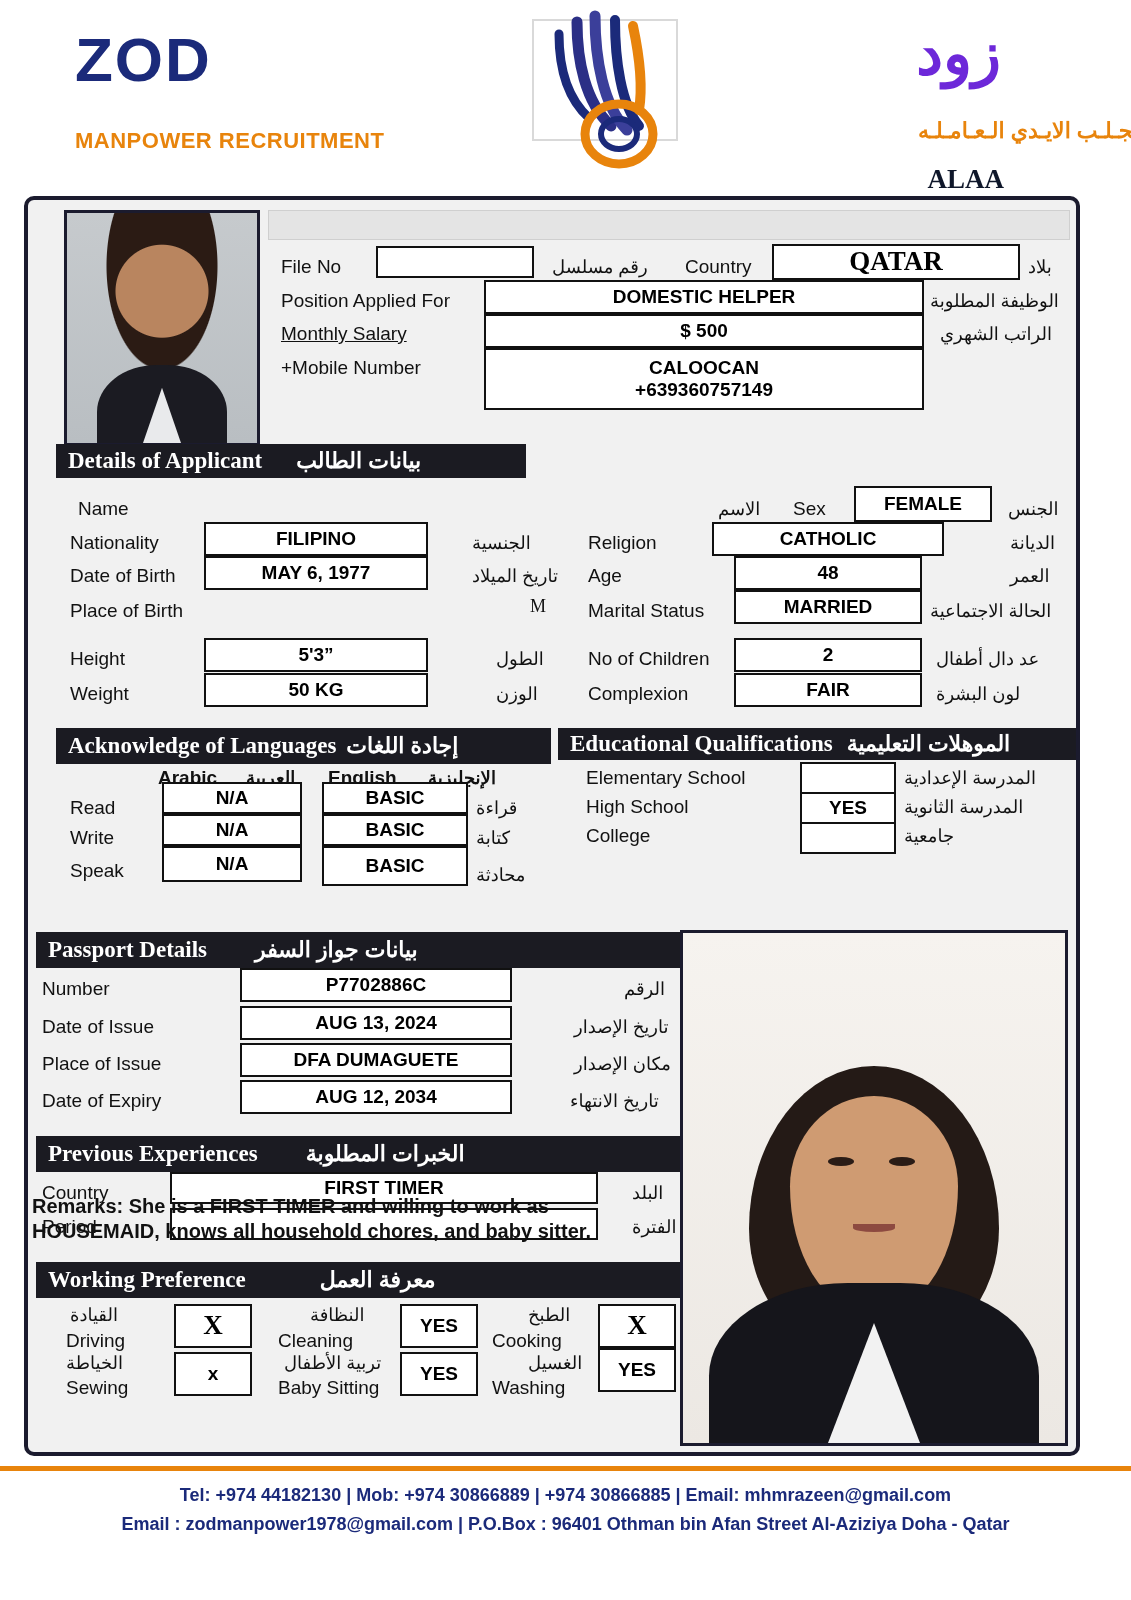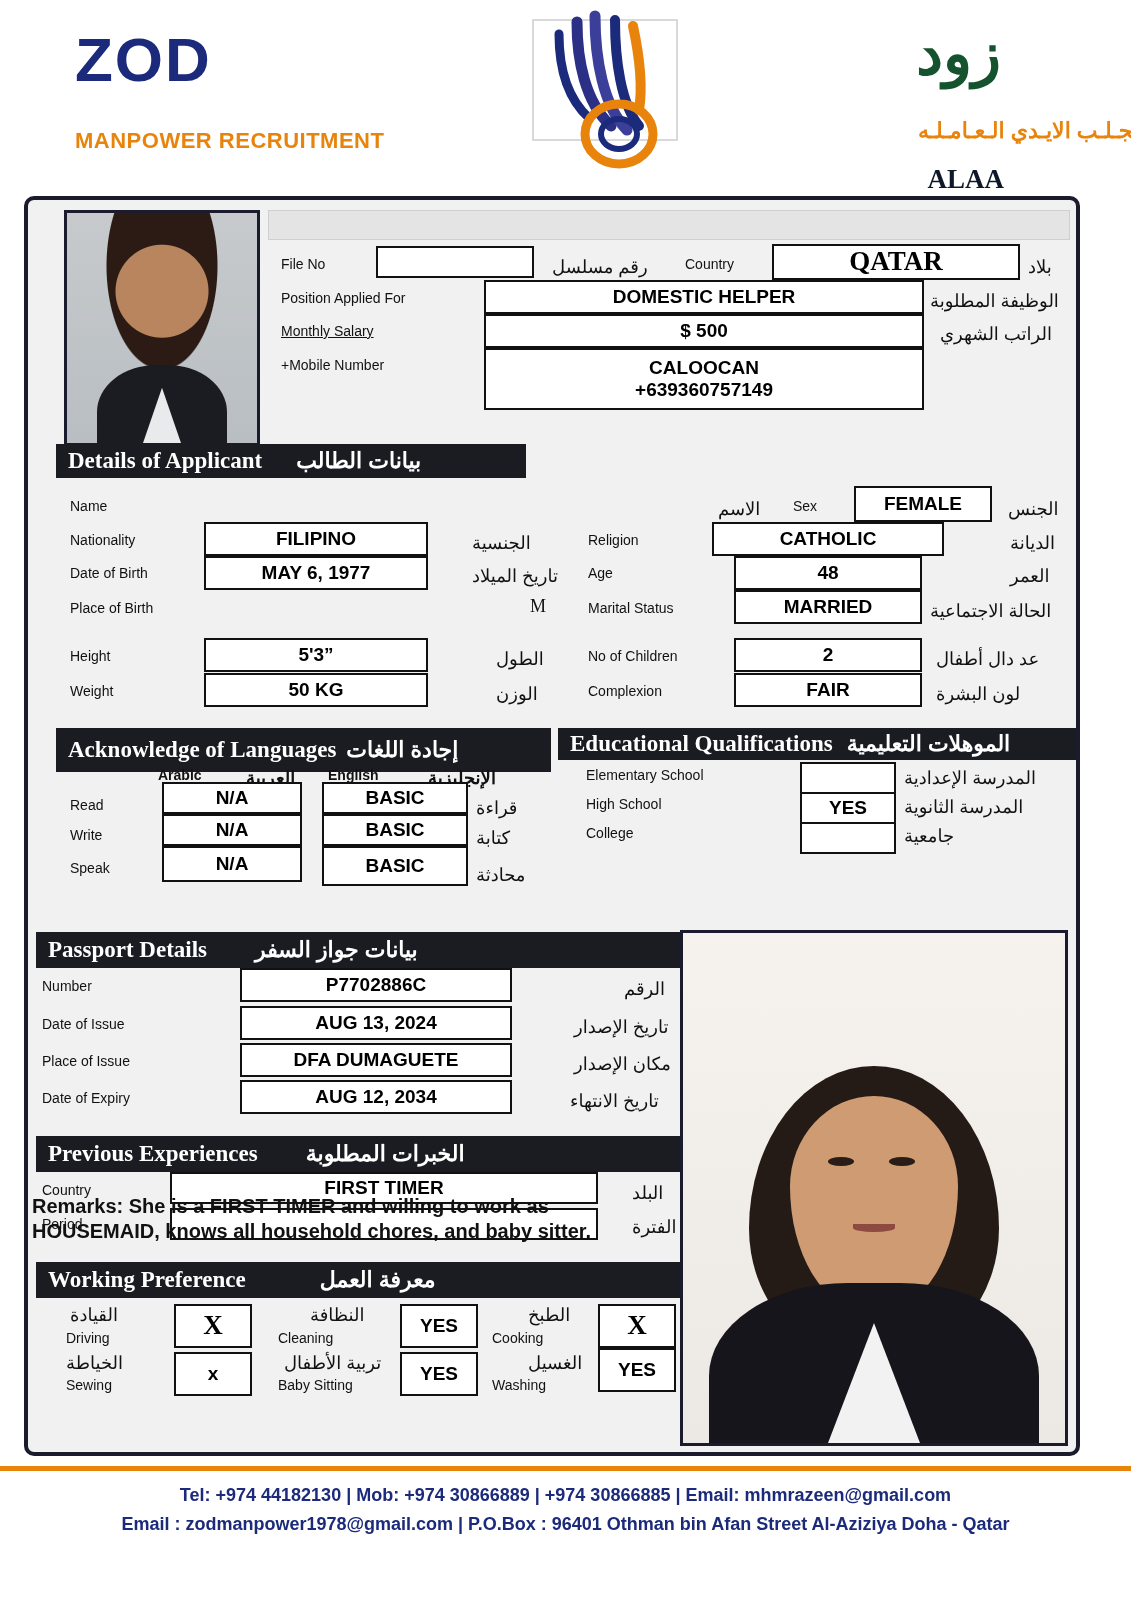--- a/index.html
+++ b/index.html
@@ -45,21 +45,21 @@
     top: 6px;
     width: 180px;
     height: 170px;
   }
   .logo-ar {
     position: absolute;
     right: 175px;
     top: 18px;
     font-size: 60px;
     font-weight: bold;
-    color: #14532d;
+    color: #6d28d9;
     direction: rtl;
   }
   .logo-ar-sub {
     position: absolute;
     right: 30px;
     top: 118px;
     font-size: 22px;
     font-weight: bold;
     color: #e8840c;
     direction: rtl;
@@ -144,21 +144,21 @@
     justify-content: center;
     font-weight: bold;
     font-size: 19px;
     color: #000;
     text-align: center;
     line-height: 1.15;
     white-space: pre-line;
   }
   .lbl {
     position: absolute;
-    font-size: 14px;
+    font-size: 19px;
     color: #111;
   }
   .lbl-ar {
     position: absolute;
     font-size: 18px;
     color: #111;
     direction: rtl;
     text-align: right;
   }
   .serif-val { font-family: "Liberation Serif", serif; font-size: 27px; }
@@ -342,21 +342,21 @@
 
   <div class="lbl" style="left:253px; top:157px;">+Mobile Number</div>
   <div class="fbox" style="left:456px; top:148px; width:440px; height:62px;">CALOOCAN
 +639360757149</div>
 
   <div class="sect" style="left:28px; top:244px; width:470px; height:34px;">
     <span class="en">Details of Applicant</span>
     <span class="ar">بيانات الطالب</span>
   </div>
 
-  <div class="lbl" style="left:42px; top:298px;">Name</div>
+  <div class="lbl" style="left:50px; top:298px;">Name</div>
   <div class="lbl-ar" style="left:690px; top:298px;">الاسم</div>
   <div class="lbl" style="left:765px; top:298px;">Sex</div>
   <div class="fbox" style="left:826px; top:286px; width:138px; height:36px;">FEMALE</div>
   <div class="lbl-ar" style="left:980px; top:298px;">الجنس</div>
 
   <div class="lbl" style="left:42px; top:332px;">Nationality</div>
   <div class="fbox" style="left:176px; top:322px; width:224px; height:34px;">FILIPINO</div>
   <div class="lbl-ar" style="left:444px; top:332px;">الجنسية</div>
   <div class="lbl" style="left:560px; top:332px;">Religion</div>
   <div class="fbox" style="left:684px; top:322px; width:232px; height:34px;">CATHOLIC</div>
@@ -382,21 +382,21 @@
   <div class="fbox" style="left:706px; top:438px; width:188px; height:34px;">2</div>
   <div class="lbl-ar" style="left:908px; top:448px;">عد دال أطفال</div>
 
   <div class="lbl" style="left:42px; top:483px;">Weight</div>
   <div class="fbox" style="left:176px; top:473px; width:224px; height:34px;">50 KG</div>
   <div class="lbl-ar" style="left:468px; top:483px;">الوزن</div>
   <div class="lbl" style="left:560px; top:483px;">Complexion</div>
   <div class="fbox" style="left:706px; top:473px; width:188px; height:34px;">FAIR</div>
   <div class="lbl-ar" style="left:908px; top:483px;">لون البشرة</div>
 
-  <div class="sect" style="left:28px; top:528px; width:495px; height:44px;">
+  <div class="sect" style="left:28px; top:528px; width:495px; height:36px;">
     <span class="en">Acknowledge of Languages</span>
     <span class="ar" style="padding-left:10px;">إجادة اللغات</span>
   </div>
 
   <div class="lbl" style="left:130px; top:567px; font-weight:bold;">Arabic</div>
   <div class="lbl-ar" style="left:218px; top:567px; font-weight:bold;">العربية</div>
   <div class="lbl" style="left:300px; top:567px; font-weight:bold;">English</div>
   <div class="lbl-ar" style="left:400px; top:567px; font-weight:bold;">الإنجليزية</div>
 
   <div class="lbl" style="left:42px; top:597px;">Read</div>

